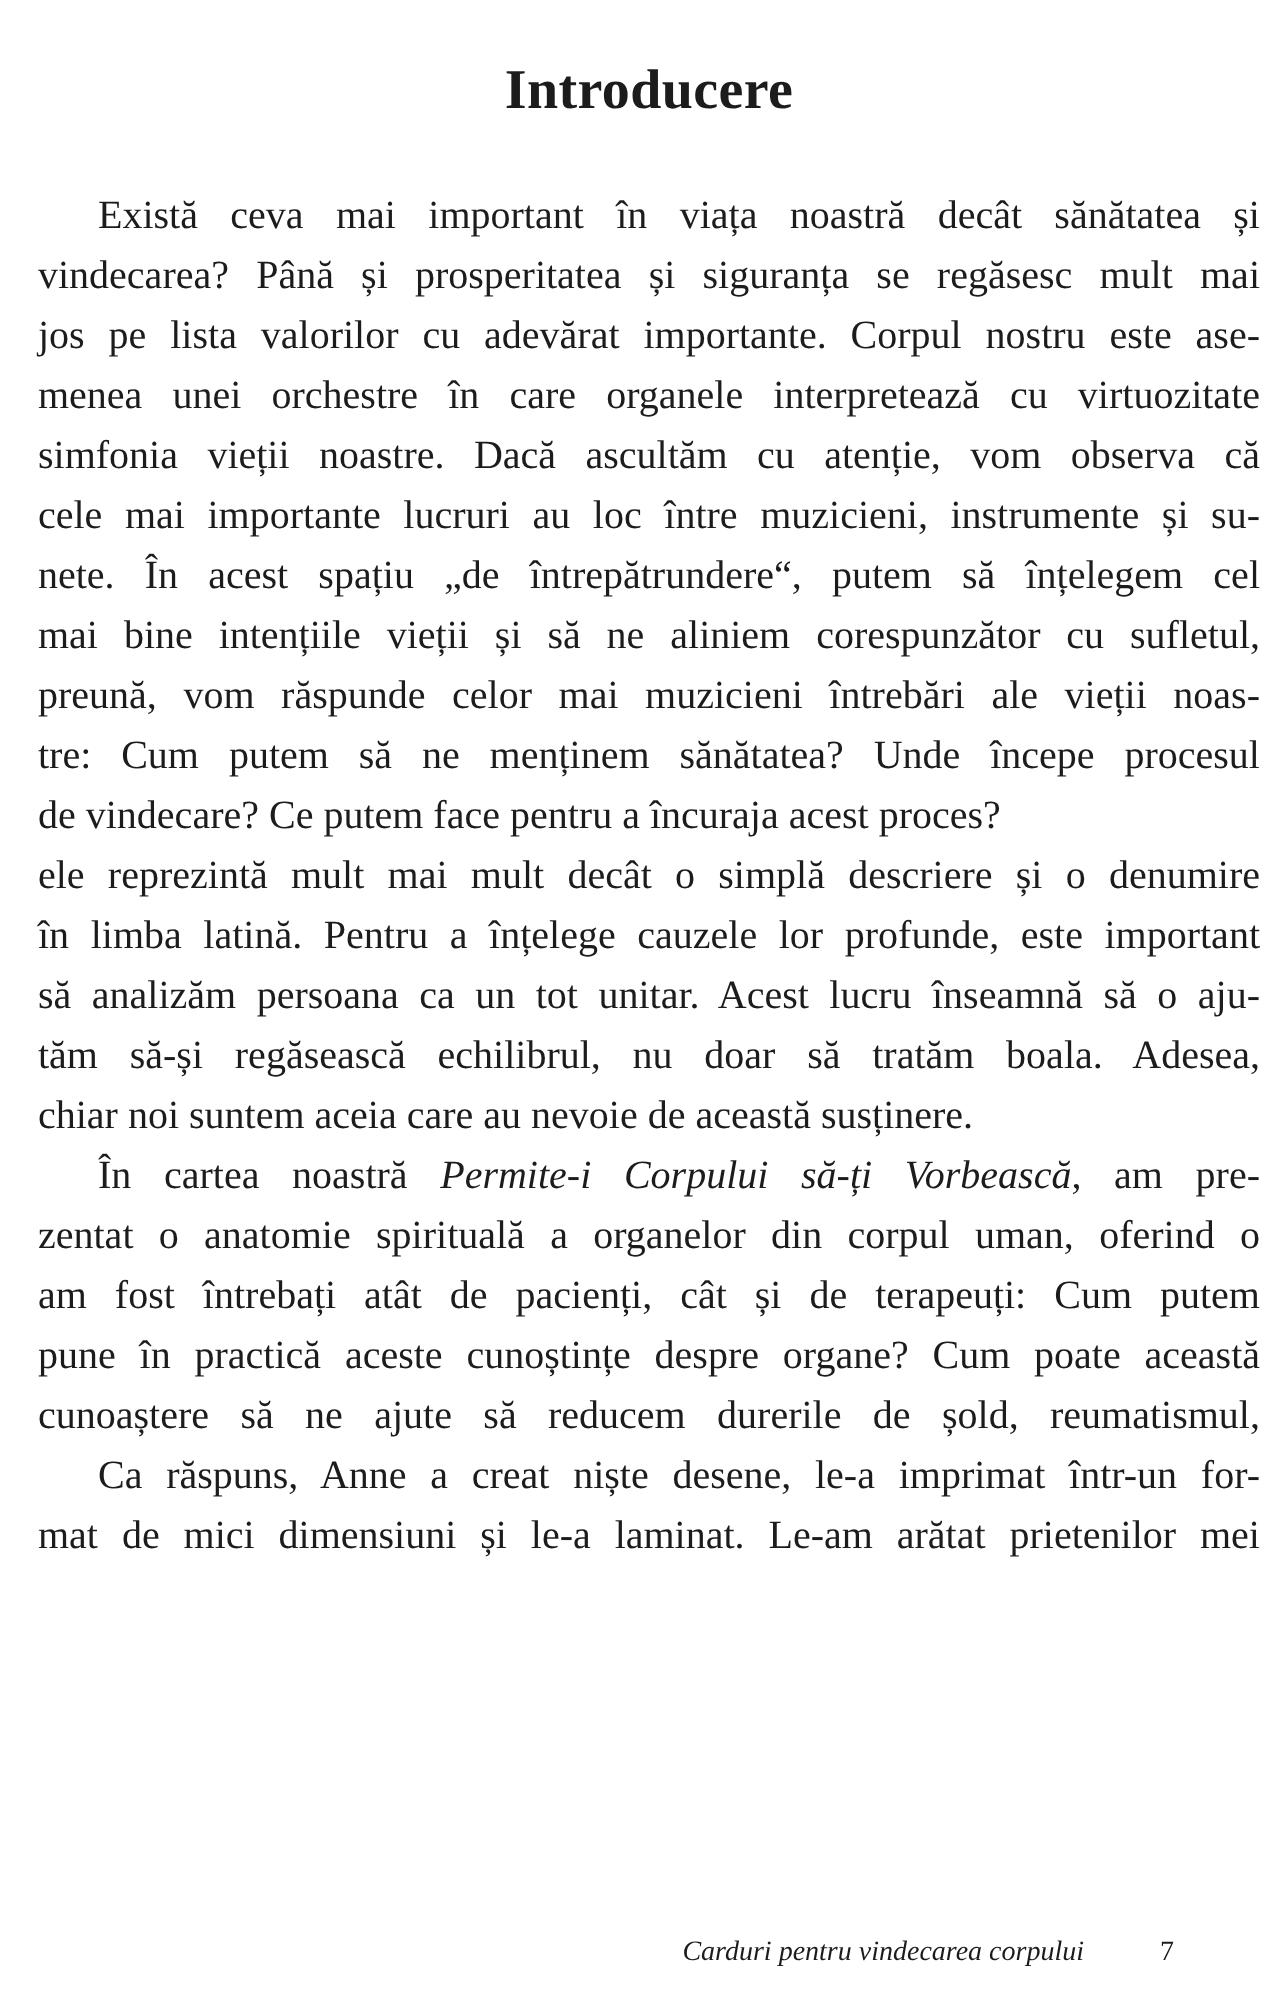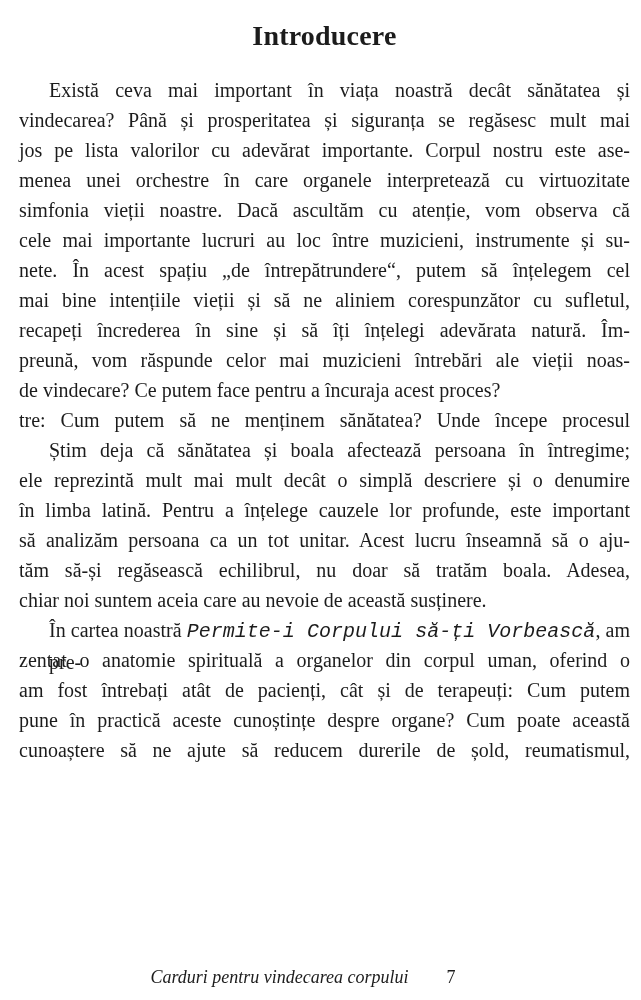--- a/index.html
+++ b/index.html
@@ -11,55 +11,55 @@
     position: relative;
     width: 641px;
     height: 1000px;
     background: #ffffff;
     overflow: hidden;
     font-family: "Liberation Serif", "DejaVu Serif", serif;
     color: #1c1c1c;
   }
   .page-title {
     position: absolute;
-    top: 0;
+    top: 10px;
     left: 19px;
     width: 611px;
     text-align: center;
     font-size: 28px;
     line-height: 34px;
     font-weight: bold;
     letter-spacing: 0.2px;
   }
   .text-body {
     position: absolute;
-    top: 75px;
+    top: 93px;
     left: 19px;
     width: 611px;
     font-size: 20px;
     line-height: 30px;
   }
   .paragraph { margin: 0; }
   .line {
     text-align: justify;
     text-align-last: justify;
     white-space: normal;
     height: 30px;
     overflow: visible;
   }
   .line.indent { padding-left: 30px; }
   .line.endline { text-align-last: left; }
-  .em { font-style: italic; font-family: Liberation Mono, monospace; }
+  .em { font-style: italic; }
   .running-footer {
     position: absolute;
     top: 963px;
     left: 19px;
     width: 568px;
-    text-align: center;
-    font-size: 18px;
+    text-align: right;
+    font-size: 14px;
     line-height: 28px;
     white-space: nowrap;
   }
   .footer-book-title { font-style: italic; }
   .page-number {
     display: inline-block;
     margin-left: 38px;
     font-style: normal;
   }
 </style>
@@ -75,37 +75,39 @@
         <div class="line indent"><span>Există ceva mai important în viața noastră decât sănătatea și</span></div>
         <div class="line"><span>vindecarea? Până și prosperitatea și siguranța se regăsesc mult mai</span></div>
         <div class="line"><span>jos pe lista valorilor cu adevărat importante. Corpul nostru este ase-</span></div>
         <div class="line"><span>menea unei orchestre în care organele interpretează cu virtuozitate</span></div>
         <div class="line"><span>simfonia vieții noastre. Dacă ascultăm cu atenție, vom observa că</span></div>
         <div class="line"><span>cele mai importante lucruri au loc între muzicieni, instrumente și su-</span></div>
         <div class="line"><span>nete. În acest spațiu „de întrepătrundere“, putem să înțelegem cel</span></div>
         <div class="line"><span>mai bine intențiile vieții și să ne aliniem corespunzător cu sufletul,</span></div>
       </div>
       <div class="paragraph">
-        <div class="line"><span>recapeți încrederea în sine și să îți înțelegi adevărata natură. Îm-</span></div>
         <div class="line"><span>preună, vom răspunde celor mai muzicieni întrebări ale vieții noas-</span></div>
+        <div class="line"><span>tre: Cum putem să ne menținem sănătatea? Unde începe procesul</span></div>
         <div class="line endline"><span>de vindecare? Ce putem face pentru a încuraja acest proces?</span></div>
-        <div class="line"><span>tre: Cum putem să ne menținem sănătatea? Unde începe procesul</span></div>
       </div>
       <div class="paragraph">
-        <div class="line indent"><span>Știm deja că sănătatea și boala afectează persoana în întregime;</span></div>
         <div class="line"><span>ele reprezintă mult mai mult decât o simplă descriere și o denumire</span></div>
         <div class="line"><span>în limba latină. Pentru a înțelege cauzele lor profunde, este important</span></div>
         <div class="line"><span>să analizăm persoana ca un tot unitar. Acest lucru înseamnă să o aju-</span></div>
         <div class="line"><span>tăm să-și regăsească echilibrul, nu doar să tratăm boala. Adesea,</span></div>
         <div class="line endline"><span>chiar noi suntem aceia care au nevoie de această susținere.</span></div>
       </div>
       <div class="paragraph">
         <div class="line indent"><span>În cartea noastră </span><span class="em">Permite-i Corpului să-ți Vorbească</span><span>, am pre-</span></div>
         <div class="line"><span>zentat o anatomie spirituală a organelor din corpul uman, oferind o</span></div>
         <div class="line"><span>am fost întrebați atât de pacienți, cât și de terapeuți: Cum putem</span></div>
         <div class="line"><span>pune în practică aceste cunoștințe despre organe? Cum poate această</span></div>
         <div class="line"><span>cunoaștere să ne ajute să reducem durerile de șold, reumatismul,</span></div>
       </div>
+      <div class="paragraph">
+        <div class="line indent"><span>Ca răspuns, Anne a creat niște desene, le-a imprimat într-un for-</span></div>
+        <div class="line"><span>mat de mici dimensiuni și le-a laminat. Le-am arătat prietenilor mei</span></div>
+      </div>
     </div>
 
   <div class="running-footer"><span class="footer-book-title">Carduri pentru vindecarea corpului</span><span class="page-number">7</span></div>
 
 </div>
 
 </body></html>

